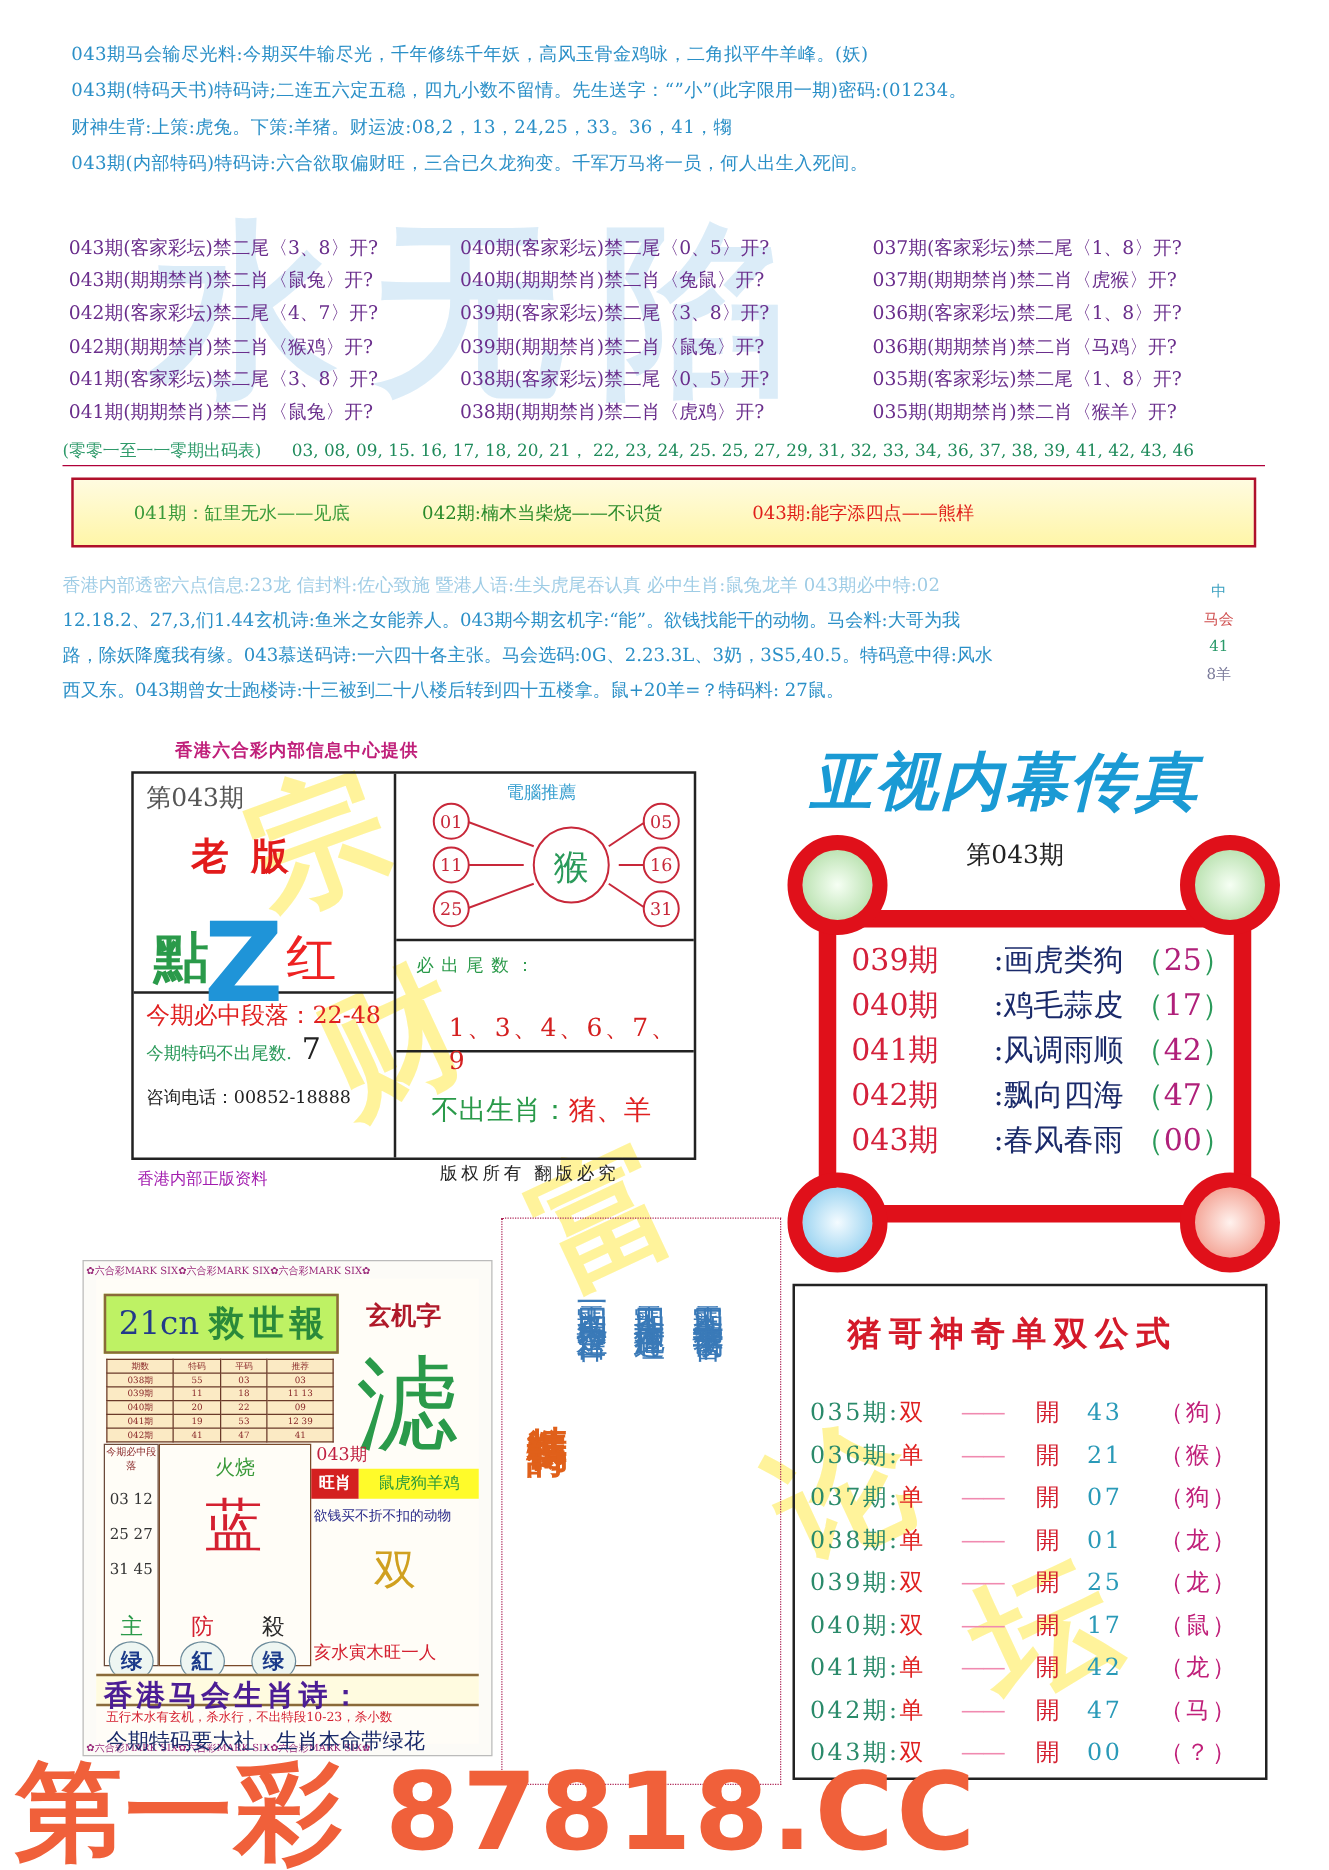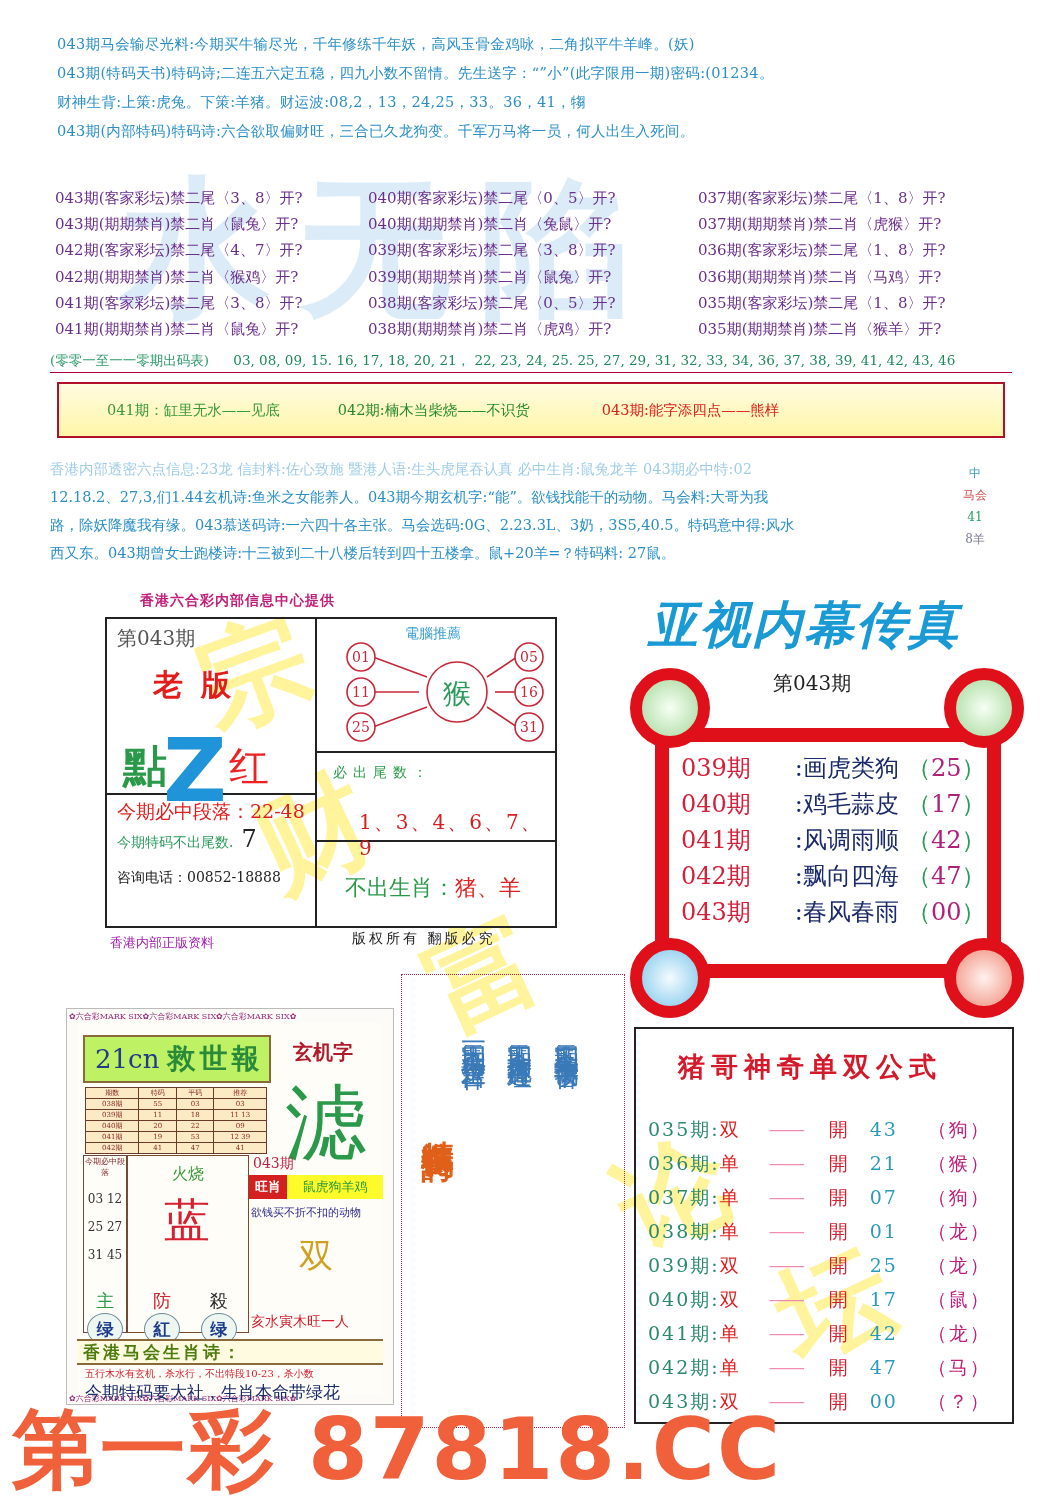--- a/index.html
+++ b/index.html
@@ -91,21 +91,21 @@
               color:#1a3a8a;text-align:center;line-height:30px;font-weight:bold;}
   .np-period{left:176px;top:132px;font-size:14px;color:#c02040;}
   .wx-row{left:172px;top:152px;width:134px;height:24px;display:flex;}
   .wx-row .l{background:#d42020;color:#fff;font-size:13px;width:38px;text-align:center;line-height:24px;font-weight:bold;}
   .wx-row .r{background:#fffb2a;color:#2a9a3a;font-size:13px;flex:1;text-align:center;line-height:24px;}
   .yq{left:174px;top:182px;font-size:11px;color:#2a2a8a;}
   .shuang-box{left:172px;top:200px;width:130px;height:66px;}
   .shuang{left:50px;top:10px;font-size:34px;color:#d0a020;}
   .hs{left:174px;top:290px;font-size:14px;color:#d42030;}
   .hkhs{left:0;top:316px;width:306px;height:22px;background:#fffbe0;border-top:2px solid #8a6a3a;border-bottom:2px solid #8a6a3a;}
-  .hkhs span{font-size:17px;color:#4d7c0f;font-weight:bold;margin-left:6px;letter-spacing:3px;}
+  .hkhs span{font-size:23px;color:#4c1d95;font-weight:bold;margin-left:6px;letter-spacing:3px;}
   .wxm{left:8px;top:344px;font-size:10px;color:#d42030;white-space:nowrap;}
   .tq{left:8px;top:358px;font-size:17px;color:#1a2a6a;white-space:nowrap;}
 
   
   .poem{left:401px;top:974px;width:222px;height:452px;border:1px dotted #b02a5a;}
   .vcol{position:absolute;writing-mode:vertical-rl;font-size:25px;line-height:28px;color:#3a7ab8;letter-spacing:2px;
         font-family:"DejaVu Sans",sans-serif;}
   .vtitle{position:absolute;writing-mode:vertical-rl;font-size:32px;color:#e0601a;font-weight:bold;letter-spacing:2px;
           font-family:"DejaVu Sans",sans-serif;}
 

